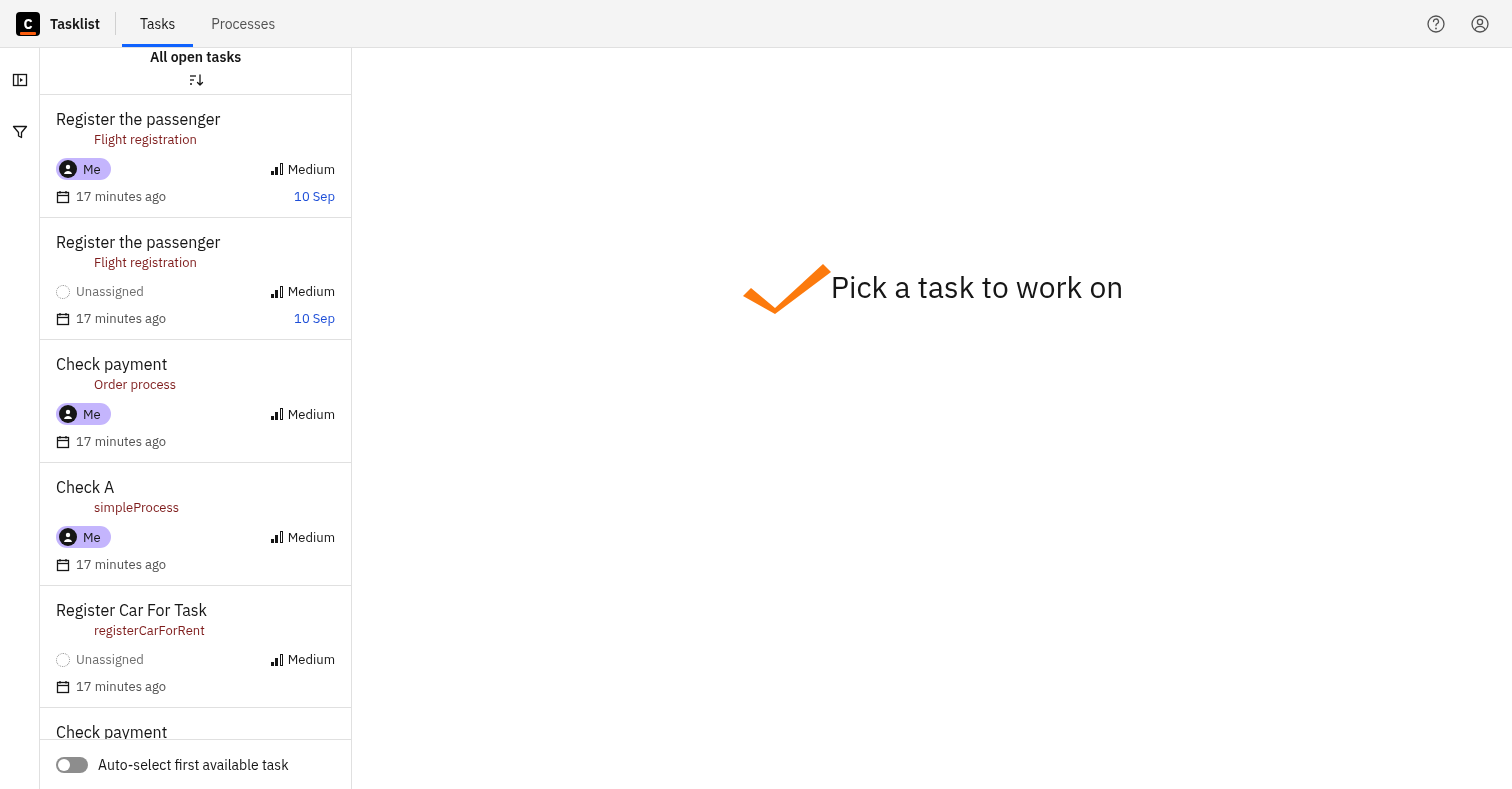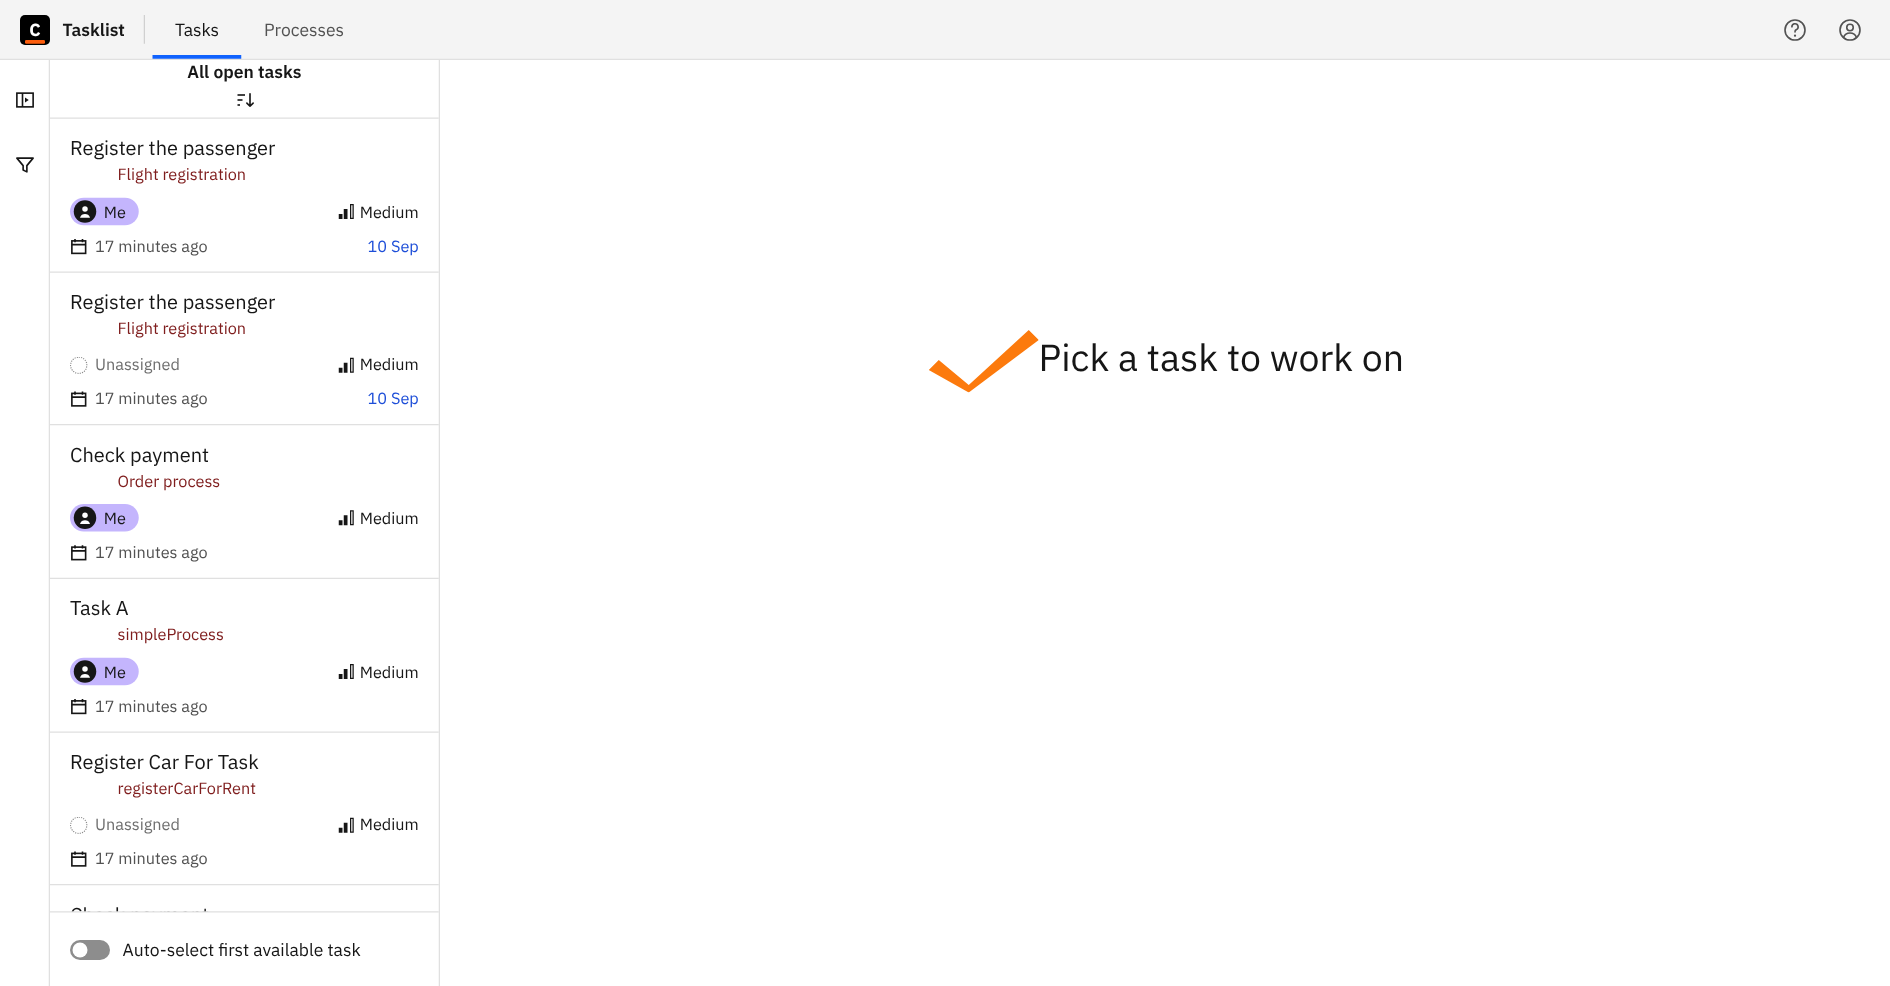--- a/index.html
+++ b/index.html
@@ -81,21 +81,21 @@
   .bars-icon { display:inline-flex; align-items:flex-end; gap:1.5px; height:12px;}
   .bars-icon span { width:3px; background:#161616; }
   .bars-icon span:nth-child(1){height:4px;}
   .bars-icon span:nth-child(2){height:8px;}
   .bars-icon span:nth-child(3){height:12px; background:transparent; border:1px solid #161616; box-sizing:border-box;}
 
   .meta-left { display:inline-flex; align-items:center; gap:6px; color:#525252; font-size:13px;}
   .meta-right { color:#1d4ed8; font-size:13px;}
 
   .list-footer {
-    height:60px; border-top:1px solid #e0e0e0; display:flex; align-items:center; gap:10px; padding:4px 16px;
+    height:50px; border-top:1px solid #e0e0e0; display:flex; align-items:center; gap:10px; padding:4px 16px;
     font-size:14px;
   }
   .toggle {
     width:32px; height:16px; background:#8d8d8d; border-radius:8px; position:relative; cursor:pointer;
   }
   .toggle::after {
     content:""; position:absolute; left:2px; top:2px; width:12px; height:12px; background:#fff; border-radius:50%;
   }
 
   
@@ -274,21 +274,21 @@
                 <line x1="4" y1="1" x2="4" y2="3.5" class="stroke"></line>
                 <line x1="10" y1="1" x2="10" y2="3.5" class="stroke"></line>
               </svg>
             <span>17 minutes ago</span>
           </span>
           <span class="meta-right"></span>
         </div>
       </div>
 
       <div class="task-item">
-        <div class="task-title">Task A</div>
+        <div class="task-title">Check A</div>
         <div class="task-process">simpleProcess</div>
         <div class="task-row">
           <span class="assignee-pill me">
             <span class="avatar-circle">
                 <svg viewBox="0 0 12 12">
                   <circle cx="6" cy="4" r="2.2" fill="#fff"></circle>
                   <path d="M2 11c.6-2.2 2.2-3 4-3s3.4.8 4 3" fill="#fff"></path>
                 </svg>
               </span>
             <span>Me</span>

